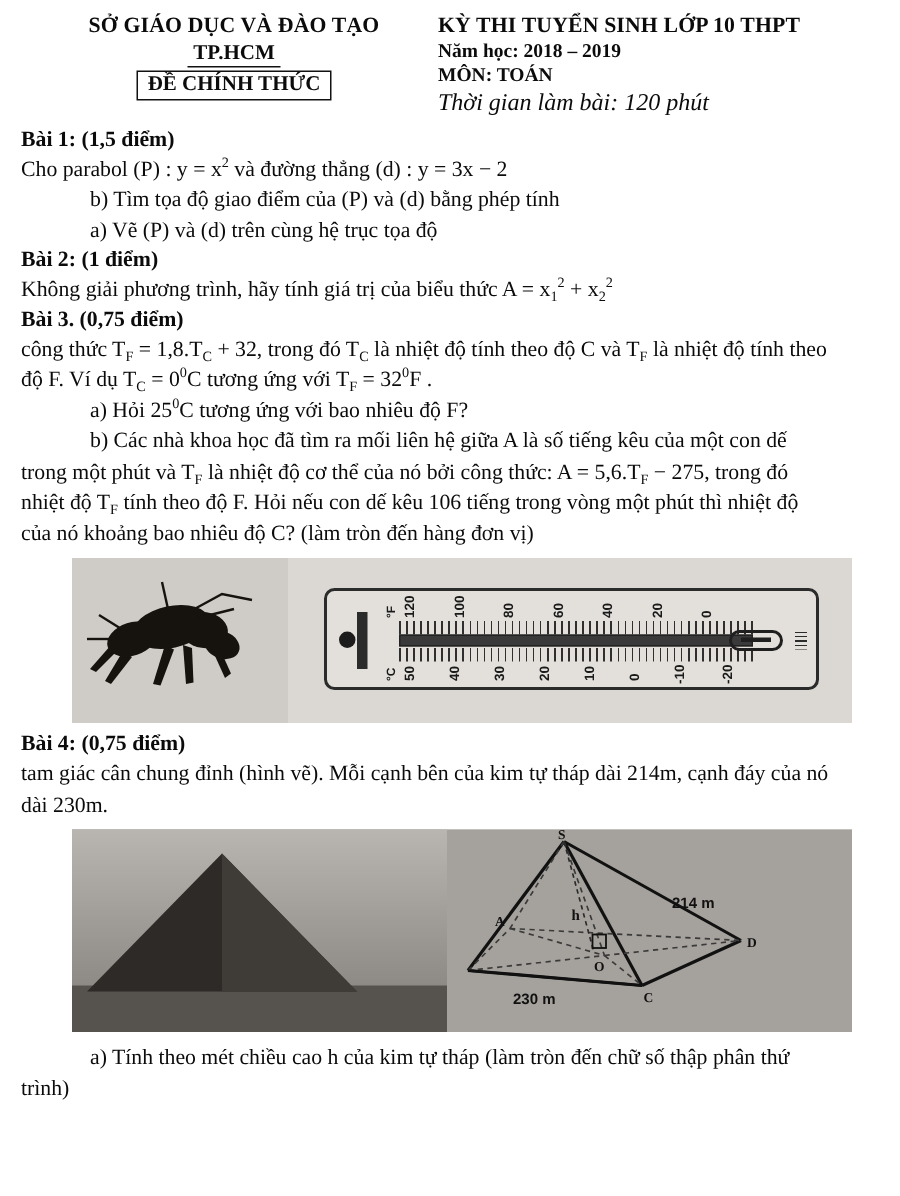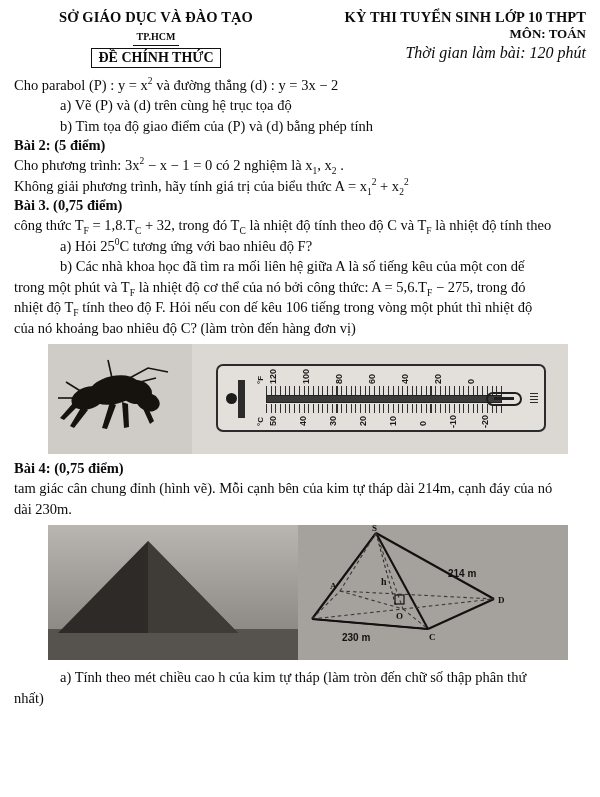--- a/index.html
+++ b/index.html
@@ -29,21 +29,21 @@
     align-items: flex-start;
     padding: 9px 14px 0 14px;
   }
   .hdr-left {
     width: 272px;
     text-align: center;
     padding-left: 6px;
   }
   .hdr-right {
     flex: 1;
-    text-align: right;
+    text-align: left;
   }
   .hdr-line-b {
     font-weight: bold;
     font-size: 14.5px;
     line-height: 16.5px;
     letter-spacing: 0.1px;
     white-space: nowrap;
   }
   .hdr-sub {
     font-weight: bold;
@@ -60,21 +60,21 @@
     display: inline-block;
     border: 1.4px solid #111;
     padding: 0px 6px 1px 6px;
     margin-top: 2px;
     font-weight: bold;
     font-size: 14px;
     line-height: 17px;
   }
   .hdr-left .tp {
     font-weight: bold;
-    font-size: 10px;
+    font-size: 14px;
     line-height: 16px;
     border-bottom: 1.2px solid #111;
     display: inline-block;
     padding: 0 4px 0px 4px;
   }
 
   
   .content {
     padding: 0 14px 0 14px;
     margin-top: 7px;
@@ -276,37 +276,39 @@
 <div class="page">
 
   <div class="header">
     <div class="hdr-left">
       <div class="hdr-line-b">SỞ GIÁO DỤC VÀ ĐÀO TẠO</div>
       <div><span class="tp">TP.HCM</span></div>
       <div><span class="official-box">ĐỀ CHÍNH THỨC</span></div>
     </div>
     <div class="hdr-right">
       <div class="hdr-line-b">KỲ THI TUYỂN SINH LỚP 10 THPT</div>
+      <div class="hdr-sub">Năm học: 2018 – 2019</div>
       <div class="hdr-sub">MÔN: TOÁN</div>
       <div class="hdr-time">Thời gian làm bài: 120 phút</div>
     </div>
   </div>
 
   <div class="content">
 
+    <div class="bai-title">Bài 1: (1,5 điểm)</div>
     <div class="para nojust"><span>Cho parabol </span><span class="mathy"><span>(P) : y = x</span><span class="sup">2</span></span><span> và đường thẳng </span><span class="mathy">(d) : y = 3x − 2</span></div>
+    <div class="para nojust indent">b) Tìm tọa độ giao điểm của (P) và (d) bằng phép tính</div>
     <div class="para nojust indent">a) Vẽ (P) và (d) trên cùng hệ trục tọa độ</div>
-    <div class="para nojust indent">b) Tìm tọa độ giao điểm của (P) và (d) bằng phép tính</div>
-
-    <div class="bai-title">Bài 2: (5 điểm)</div>
-    <div class="para nojust"><span>Cho phương trình: 3x</span><span class="sup">2</span><span> − x − 1 = 0 có 2 nghiệm là </span><span class="mathy"><span>x</span><span class="sub">1</span><span>, x</span><span class="sub">2</span></span><span> .</span></div>
+
+    <div class="bai-title">Bài 2: (1 điểm)</div>
     <div class="para nojust"><span>Không giải phương trình, hãy tính giá trị của biểu thức  A = x</span><span class="sub">1</span><span class="sup">2</span><span> + x</span><span class="sub">2</span><span class="sup">2</span></div>
 
     <div class="bai-title">Bài 3. (0,75 điểm)</div>
     <div class="para"><span>công thức T</span><span class="sub">F</span><span> = 1,8.T</span><span class="sub">C</span><span> + 32, trong đó T</span><span class="sub">C</span><span> là nhiệt độ tính theo độ C và T</span><span class="sub">F</span><span> là nhiệt độ tính theo</span></div>
+    <div class="para nojust"><span>độ F. Ví dụ T</span><span class="sub">C</span><span> = 0</span><span class="sup">0</span><span>C  tương ứng với T</span><span class="sub">F</span><span> = 32</span><span class="sup">0</span><span>F .</span></div>
     <div class="para nojust indent"><span>a) Hỏi 25</span><span class="sup">0</span><span>C  tương ứng với bao nhiêu độ F?</span></div>
     <div class="para indent">b) Các nhà khoa học đã tìm ra mối liên hệ giữa A là số tiếng kêu của một con dế</div>
     <div class="para"><span>trong một phút và T</span><span class="sub">F</span><span> là nhiệt độ cơ thể của nó bởi công thức: A = 5,6.T</span><span class="sub">F</span><span> − 275, trong đó</span></div>
     <div class="para"><span>nhiệt độ T</span><span class="sub">F</span><span> tính theo độ F. Hỏi nếu con dế kêu 106 tiếng trong vòng một phút thì nhiệt độ</span></div>
     <div class="para nojust">của nó khoảng bao nhiêu độ C? (làm tròn đến hàng đơn vị)</div>
   </div>
 
   <div class="fig-therm">
     <div class="cricket-pane">
       <svg class="cricket" viewBox="0 0 120 78">
@@ -423,16 +425,16 @@
         <g font-family="Liberation Sans, sans-serif" font-size="10" font-weight="bold" fill="#111">
           <text x="150" y="52">214 m</text>
           <text x="44" y="116">230 m</text>
         </g>
       </svg>
     </div>
   </div>
 
   <div class="last-line">
     <div class="indent" style="padding-left:46px;">a) Tính theo mét chiều cao  h  của kim tự tháp (làm tròn đến chữ số thập phân thứ</div>
-    <div>nhất)</div>
+    <div>trình)</div>
   </div>
 
 </div>
 
 </body></html>

